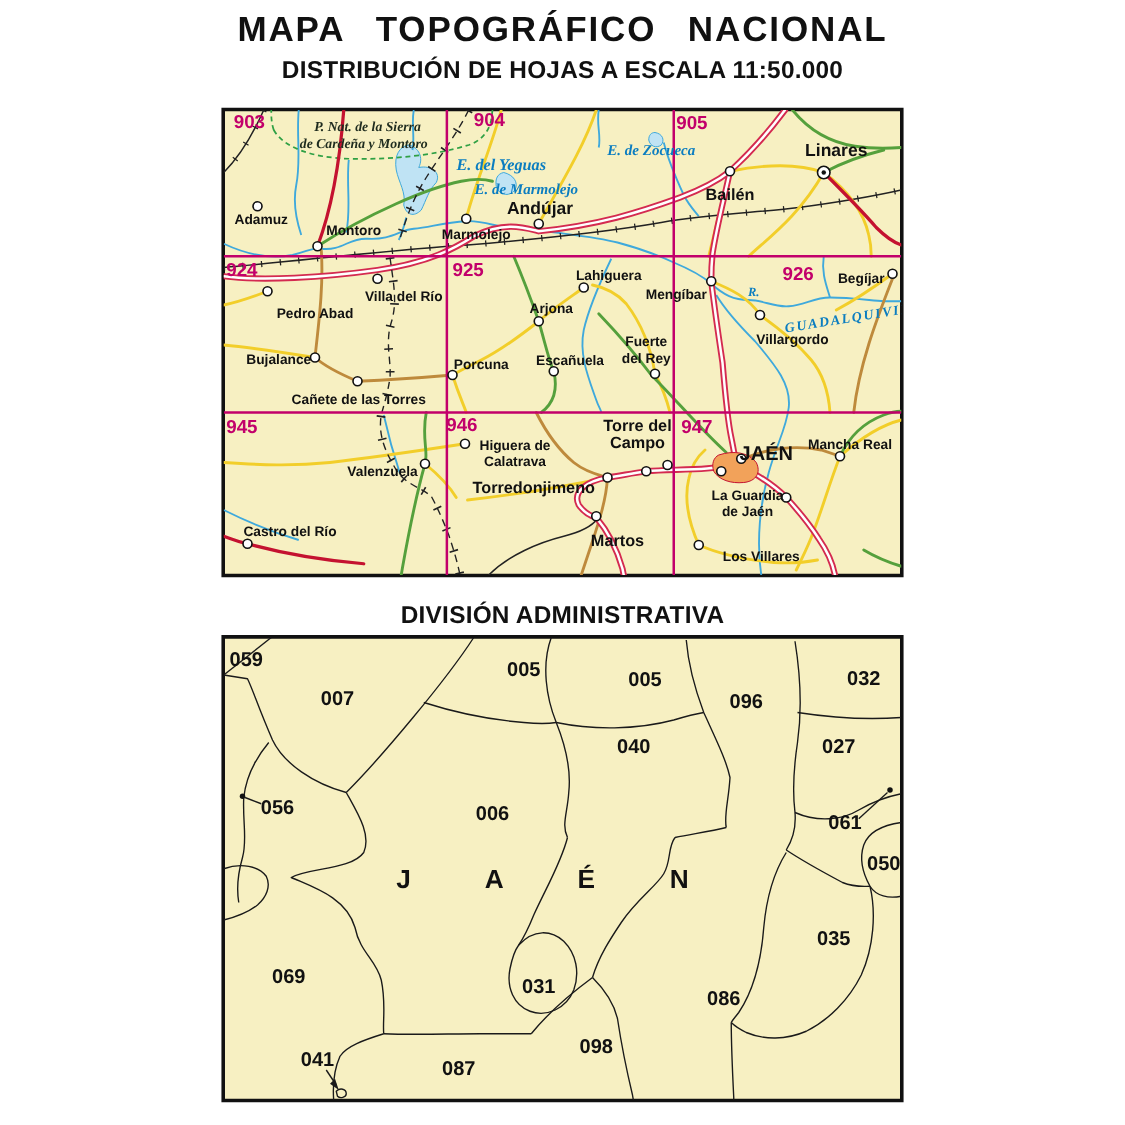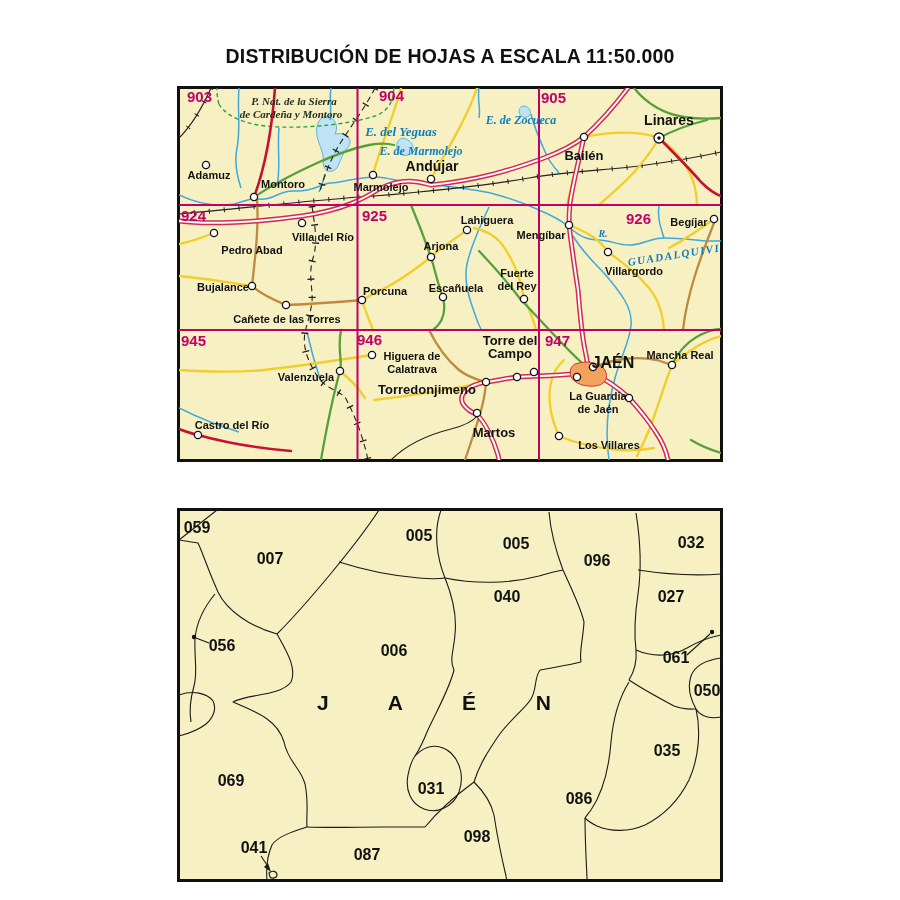--- a/index.html
+++ b/index.html
@@ -34,21 +34,23 @@
   .sheetnum{font-family:"Liberation Sans",sans-serif;font-weight:bold;fill:#C2006B;}
   .regcode{font-family:"Liberation Sans",sans-serif;font-weight:bold;fill:#111;}
   .province{font-family:"Liberation Sans",sans-serif;font-weight:bold;fill:#111;}
   .tdot{fill:#fff;stroke:#111;stroke-width:1.3}
   .bdot{fill:#111}
 </style>
 </head>
 <body>
 
 <div id="page">
+  <div class="ttl" id="main-title">MAPA TOPOGRÁFICO NACIONAL</div>
   <div class="ttl" id="sub-title">DISTRIBUCIÓN DE HOJAS A ESCALA 11:50.000</div>
+  <div class="ttl" id="admin-title">DIVISIÓN ADMINISTRATIVA</div>
 
   <svg id="sheet-map" style="left:177px;top:86px" width="546" height="376" viewBox="0 0 546 376">
     <defs>
       <clipPath id="clip1">
           <rect x="0" y="0" width="542" height="372"></rect>
         </clipPath>
     </defs>
     <rect x="1.5" y="1.5" width="543" height="373" fill="#F7F0C2" stroke="#111" stroke-width="3"></rect>
     <g transform="translate(2,2)" clip-path="url(#clip1)">
 

